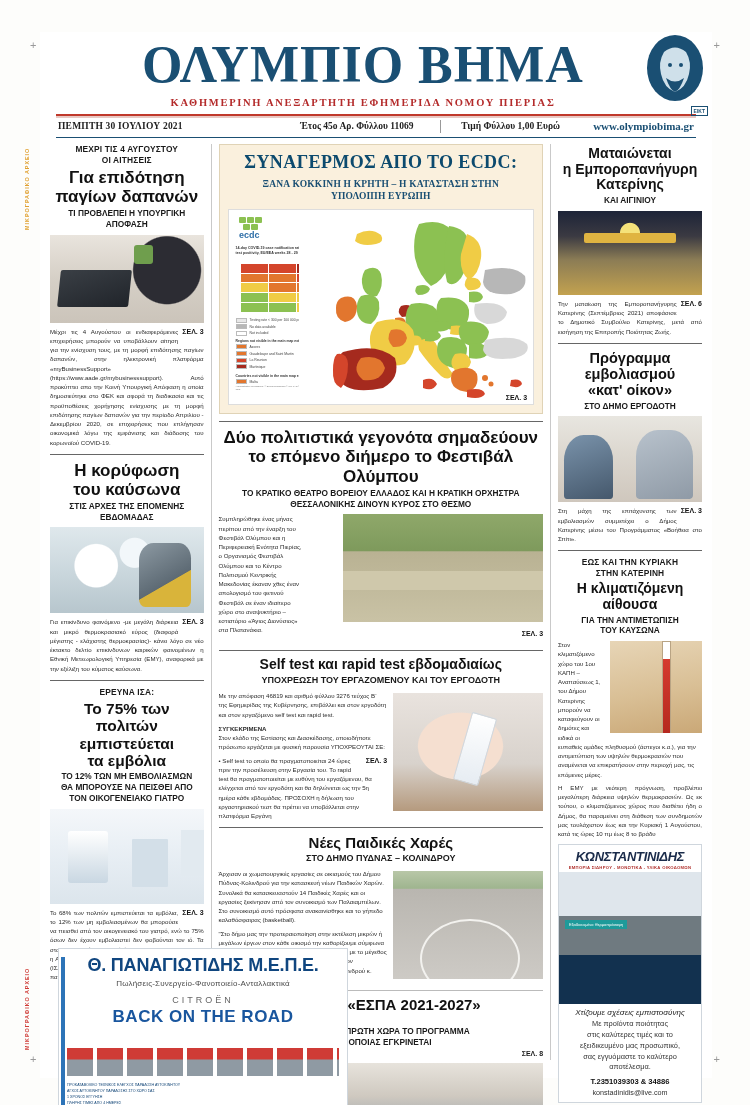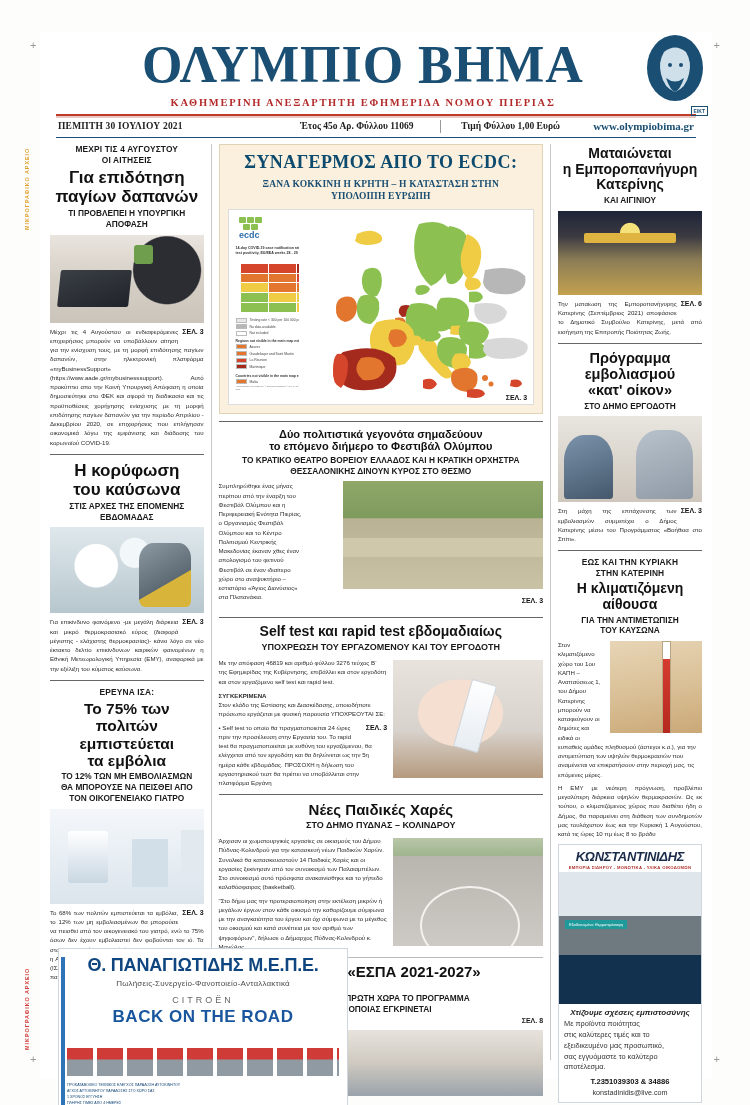--- a/index.html
+++ b/index.html
@@ -93,21 +93,21 @@
   
   .kicker {
     text-align: center; font-size: 8.4px; font-weight: bold;
     color: #1a1a1a; letter-spacing: .15px; line-height: 1.3;
   }
   .hl {
     text-align: center; font-size: 17px; font-weight: bold;
     color: #111; line-height: 1.12; margin: 2px 0 2px 0;
   }
   .hl-sm {
-    text-align: center; font-size: 11px; font-weight: bold;
+    text-align: center; font-size: 17px; font-weight: bold;
     color: #111; line-height: 1.14;
   }
   .subhead {
     text-align: center; font-size: 8.3px; font-weight: bold;
     color: #1a1a1a; line-height: 1.3; margin-top: 2px;
   }
   .body {
     font-size: 6.1px; line-height: 1.52; color: #2a2a2a;
     text-align: justify; margin-top: 4px;
   }
@@ -285,22 +285,22 @@
   .ad-bullets { font-size:3.6px; color:#0a3f72; line-height:1.7; margin-top:6px; }
 
   .ad-kon { border:1px solid #cfd6dd; background:#fff; margin-top:6px; }
   .kon-top { background:#ffffff; text-align:center; padding:4px 2px 2px 2px;}
   .kon-name { font-size:13px; font-weight:bold; font-style:italic; color:#1a2b4a; letter-spacing:-.3px;}
   .kon-tag { font-size:4.2px; color:#b0302c; font-weight:bold; letter-spacing:.3px; margin-top:1px;}
   .kon-imgs { height:132px;
     background:
       linear-gradient(180deg,#dfe6ec 0 33%, #6f7a80 33% 63%, #12314f 63% 100%);
   }
-  .kon-motto { text-align:center; font-size:8px; font-weight:bold; font-style:italic; color:#222; margin-top:4px;}
-  .kon-body { text-align:left; font-size:7.4px; color:#333; line-height:1.45; padding:2px 5px 4px 5px;}
+  .kon-motto { text-align:center; font-size:8px; font-weight:normal; font-style:italic; color:#222; margin-top:4px;}
+  .kon-body { text-align:center; font-size:7.4px; color:#333; line-height:1.45; padding:2px 5px 4px 5px;}
   .kon-phone { text-align:center; font-size:7.6px; font-weight:bold; color:#111; padding-bottom:2px;}
   .kon-mail { text-align:center; font-size:7.2px; color:#333; padding-bottom:5px;}
 
   
   .side-vert {
     position:absolute; left:24px; top:230px;
     transform: rotate(-90deg); transform-origin: left top;
     font-size:5.4px; letter-spacing:1px; white-space:nowrap; color:#e0a030; font-weight:bold;
   }
   .side-vert2 {

